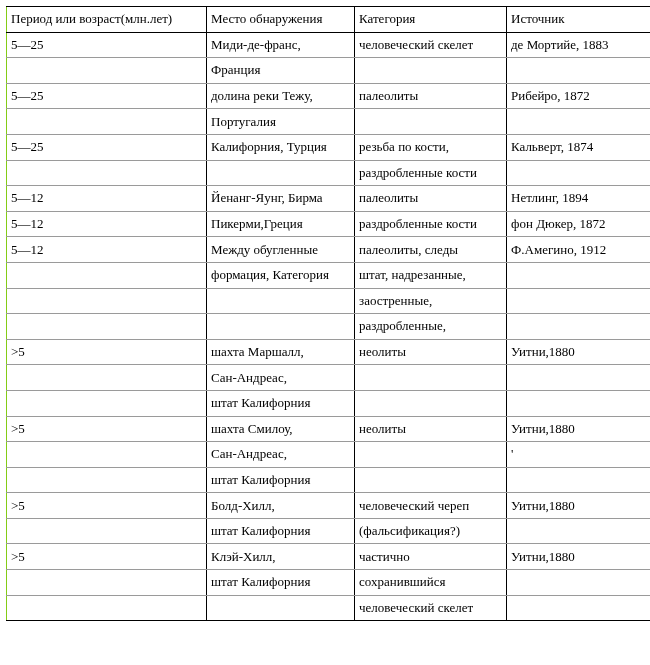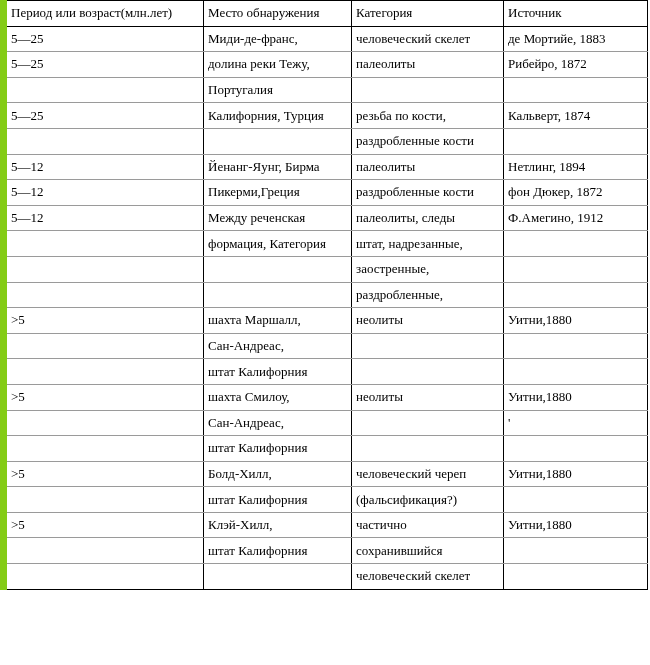--- a/index.html
+++ b/index.html
@@ -12,24 +12,24 @@
     width: 650px;
     height: 665px;
     overflow: hidden;
     font-family: "Liberation Serif", "DejaVu Serif", serif;
     color: #000000;
   }
   #finds-table {
     border-collapse: collapse;
     table-layout: fixed;
     width: 644px;
-    margin: 0;
+    margin: 6px;
     padding: 0;
     border-top: 1px solid #000000;
-    border-left: 7px solid #84cc16;
+    border-left: 1px solid #84cc16;
   }
   #finds-table col.c-period   { width: 200px; }
   #finds-table col.c-place    { width: 148px; }
   #finds-table col.c-category { width: 152px; }
   #finds-table col.c-source   { width: 144px; }
 
   #finds-table td,
   #finds-table th {
     height: 25.6px;
     box-sizing: border-box;
@@ -72,20 +72,26 @@
       </tr>
   </thead>
   <tbody>
       <tr>
         <td>5—25</td>
         <td>Миди-де-франс,</td>
         <td>человеческий скелет</td>
         <td>де Мортийе, 1883</td>
       </tr>
       <tr>
+        <td class="empty-cell"></td>
+        <td>Франция</td>
+        <td class="empty-cell"></td>
+        <td class="empty-cell"></td>
+      </tr>
+      <tr>
         <td>5—25</td>
         <td>долина реки Тежу,</td>
         <td>палеолиты</td>
         <td>Рибейро, 1872</td>
       </tr>
       <tr>
         <td class="empty-cell"></td>
         <td>Португалия</td>
         <td class="empty-cell"></td>
         <td class="empty-cell"></td>
@@ -109,21 +115,21 @@
         <td>Нетлинг, 1894</td>
       </tr>
       <tr>
         <td>5—12</td>
         <td>Пикерми,Греция</td>
         <td>раздробленные кости</td>
         <td>фон Дюкер, 1872</td>
       </tr>
       <tr>
         <td>5—12</td>
-        <td>Между реченская</td>
+        <td>Между обугленные</td>
         <td>палеолиты, следы</td>
         <td>Ф.Амегино, 1912</td>
       </tr>
       <tr>
         <td class="empty-cell"></td>
         <td>формация, Категория</td>
         <td>штат, надрезанные,</td>
         <td class="empty-cell"></td>
       </tr>
       <tr>

